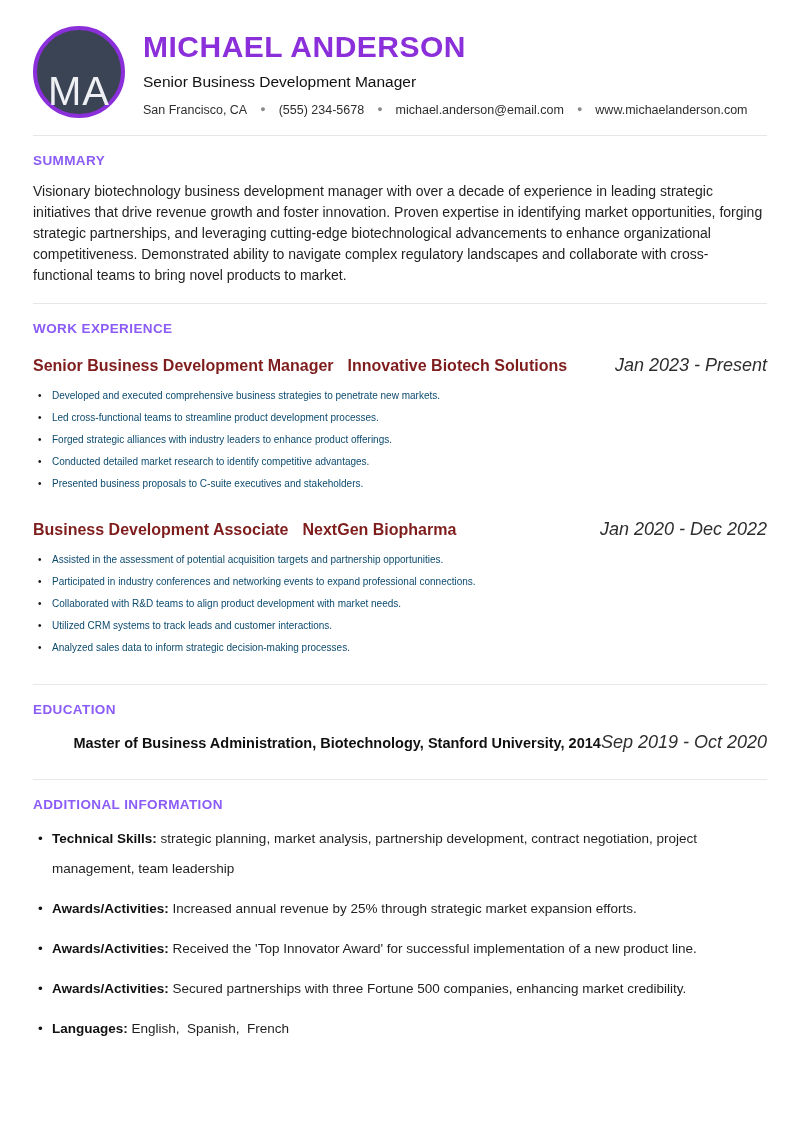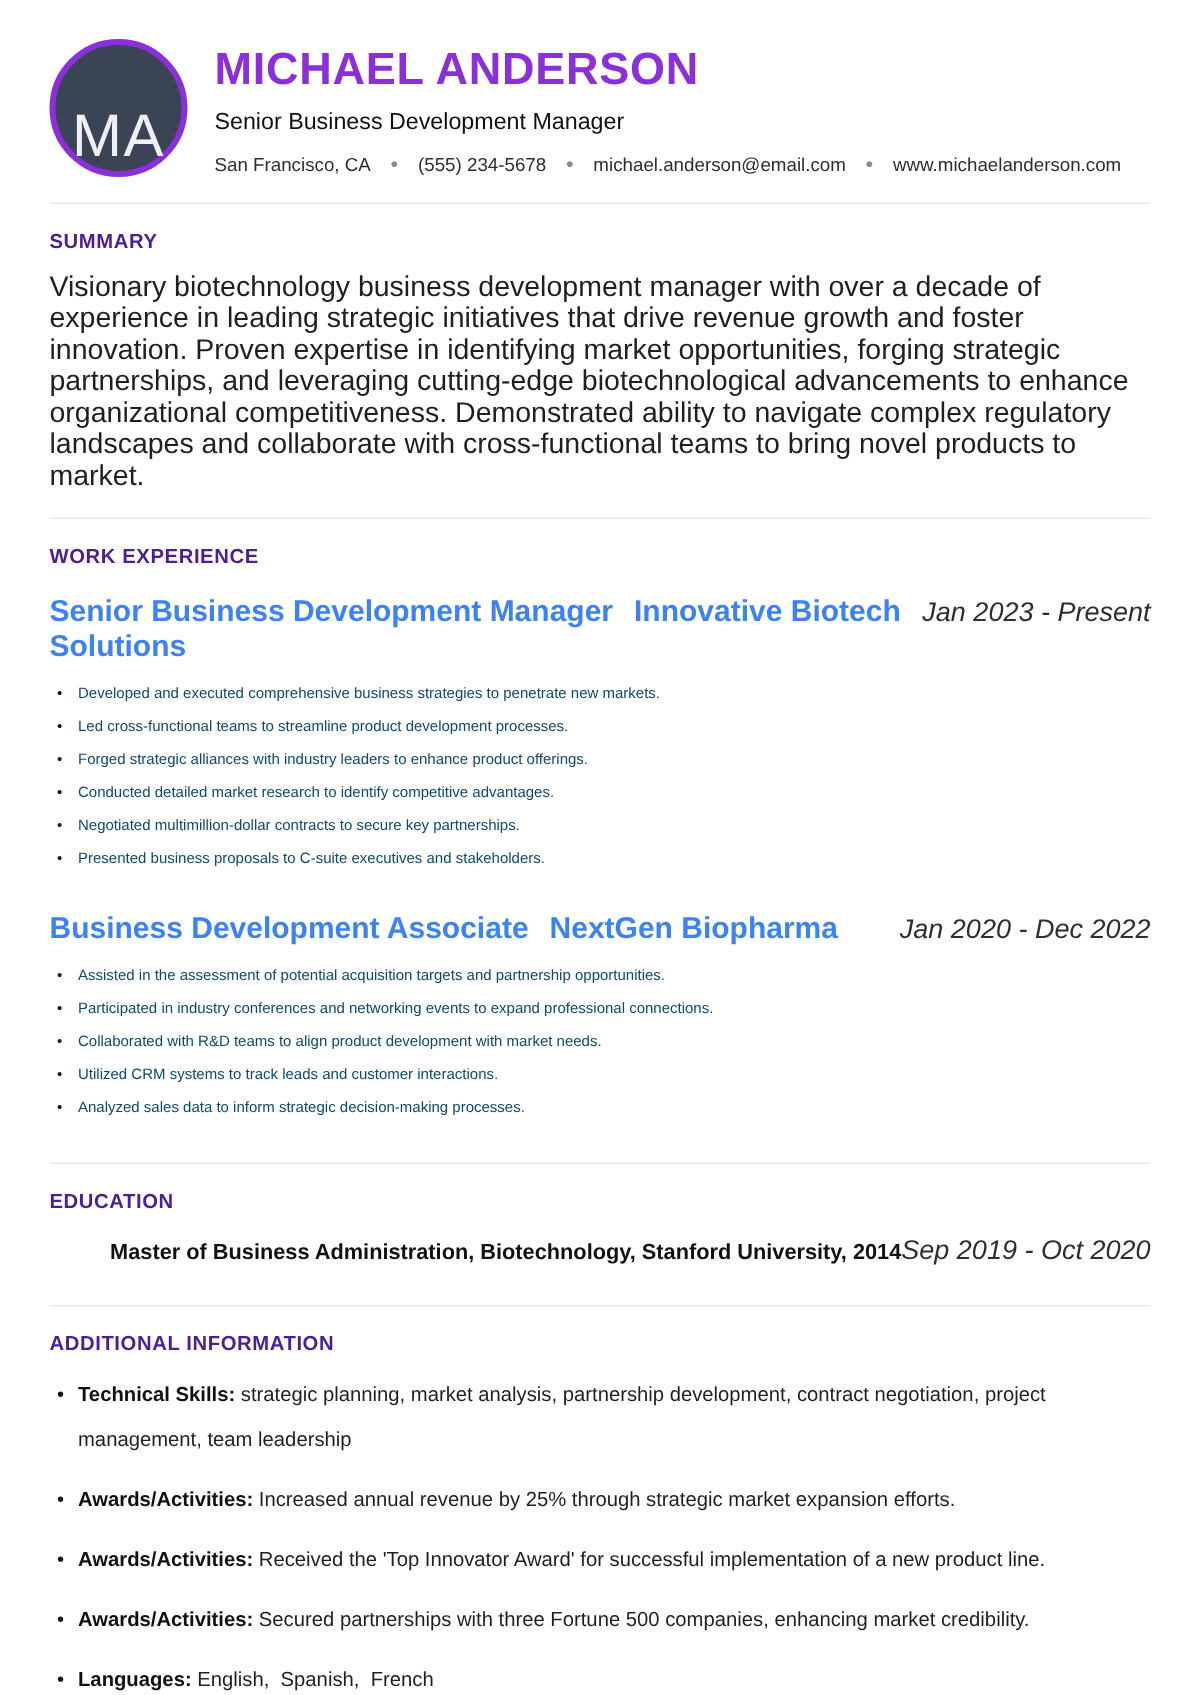--- a/index.html
+++ b/index.html
@@ -29,29 +29,29 @@
   }
   .job-title-header { margin-top:10px; font-size:15.5px; color:#111; font-weight:500; }
   .contact-row { margin-top:12px; display:flex; align-items:center; font-size:12.5px; color:#2e2e2e; }
   .contact-item + .contact-sep { margin:0 13px; }
   .contact-sep { color:#8a8a8a; font-size:9px; line-height:1; }
 
   .divider { border:none; border-top:1px solid #e7e7e7; margin-top:17px; }
 
   
   .section-heading {
-    color:#4c1d95; font-size:13.5px; font-weight:bold; letter-spacing:0.4px;
+    color:#8b5cf6; font-size:13.5px; font-weight:bold; letter-spacing:0.4px;
     margin-top:17px;
   }
   .summary-text {
-    margin-top:13px; font-size:19px; line-height:21px; color:#1f1f1f;
+    margin-top:13px; font-size:14px; line-height:21px; color:#1f1f1f;
   }
 
   .job-header { display:flex; justify-content:space-between; align-items:baseline; margin-top:19px; }
-  .job-title-line { font-size:20px; font-weight:bold; color:#3b82f6; }
+  .job-title-line { font-size:16px; font-weight:bold; color:#7f1d1d; }
   .job-company { margin-left:14px; }
   .job-dates { font-style:italic; font-size:18px; color:#2e2e2e; white-space:nowrap; }
 
   ul.bullets { list-style:none; margin-top:9px; }
   ul.bullets li {
     position:relative; padding-left:19px;
     font-size:10px; line-height:22px; color:#0c4a6e;
   }
   ul.bullets li::before {
     content:"•"; position:absolute; left:5px; top:0; color:#111;
@@ -118,21 +118,20 @@
         <div class="job-title-line">
           <span>Senior Business Development Manager</span><span class="job-company">Innovative Biotech Solutions</span>
         </div>
         <span class="job-dates">Jan 2023 - Present</span>
       </div>
       <ul class="bullets">
         <li>Developed and executed comprehensive business strategies to penetrate new markets.</li>
         <li>Led cross-functional teams to streamline product development processes.</li>
         <li>Forged strategic alliances with industry leaders to enhance product offerings.</li>
         <li>Conducted detailed market research to identify competitive advantages.</li>
-        <li>Negotiated multimillion-dollar contracts to secure key partnerships.</li>
         <li>Presented business proposals to C-suite executives and stakeholders.</li>
       </ul>
     </div>
 
     <div class="gap-work">
       <div class="job-header" style="margin-top:16px;">
         <div class="job-title-line">
           <span>Business Development Associate</span><span class="job-company">NextGen Biopharma</span>
         </div>
         <span class="job-dates">Jan 2020 - Dec 2022</span>

